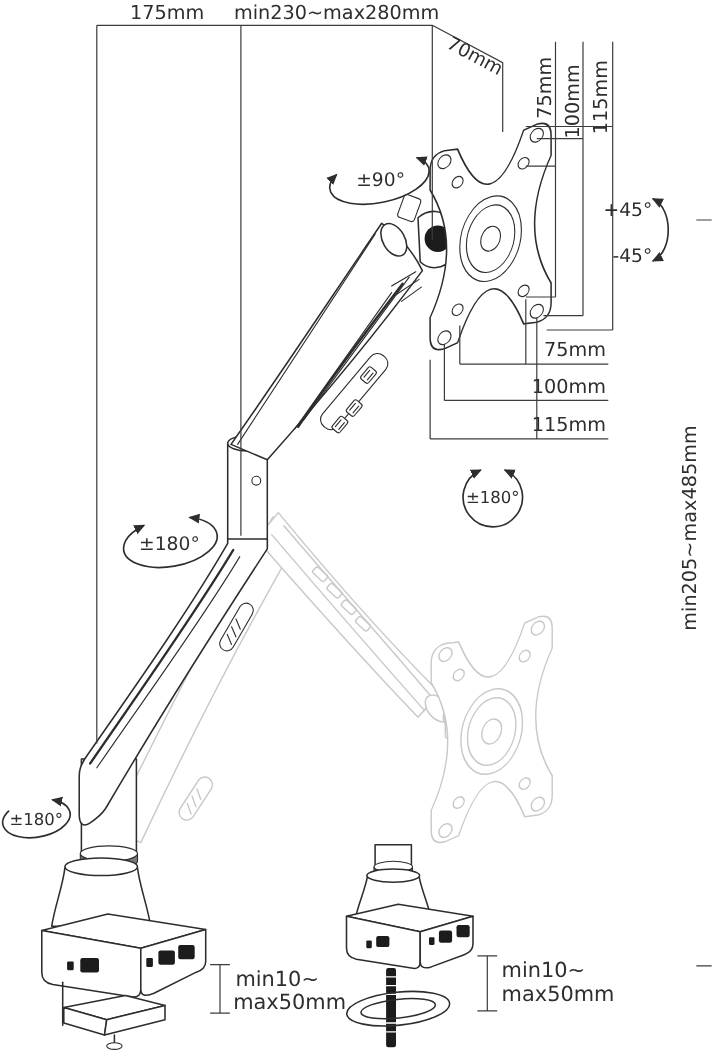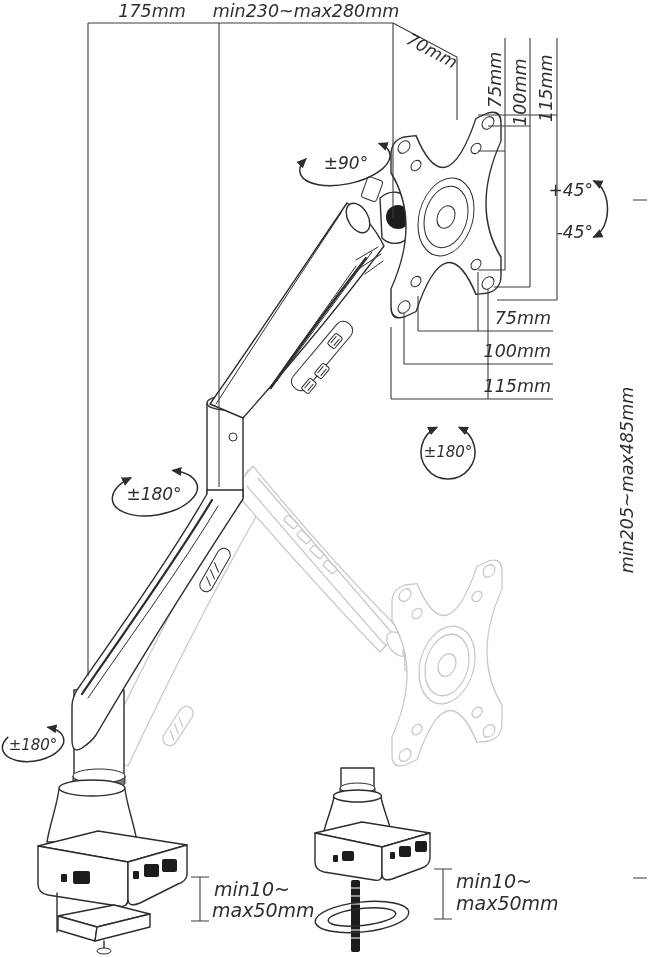--- a/index.html
+++ b/index.html
@@ -1,16 +1,16 @@
 <!DOCTYPE html>
 <html><head>
 <meta charset="utf-8">
 <style>
   html,body{margin:0;padding:0;background:#fff;}
-  .stage{position:relative;width:647px;height:957px;background:#ffffff;overflow:hidden;font-style:italic;}
+  .stage{position:relative;width:647px;height:957px;background:#ffffff;overflow:hidden;}
   svg{display:block;}
   
   .ln{stroke:#2d2d2d;fill:none;stroke-width:1.4;stroke-linecap:round;stroke-linejoin:round;}
   .lnt{stroke:#2d2d2d;fill:none;stroke-width:1;stroke-linecap:round;}
   .lnb{stroke:#2d2d2d;fill:none;stroke-width:2.2;stroke-linecap:round;}
   .fw{fill:#ffffff;stroke:#2d2d2d;stroke-width:1.4;stroke-linejoin:round;}
   .fwt{fill:#ffffff;stroke:#2d2d2d;stroke-width:1;stroke-linejoin:round;}
   .dk{fill:#1c1c1c;stroke:none;}
   .gray{fill:#7a7a7a;stroke:#2d2d2d;stroke-width:1;}
   

